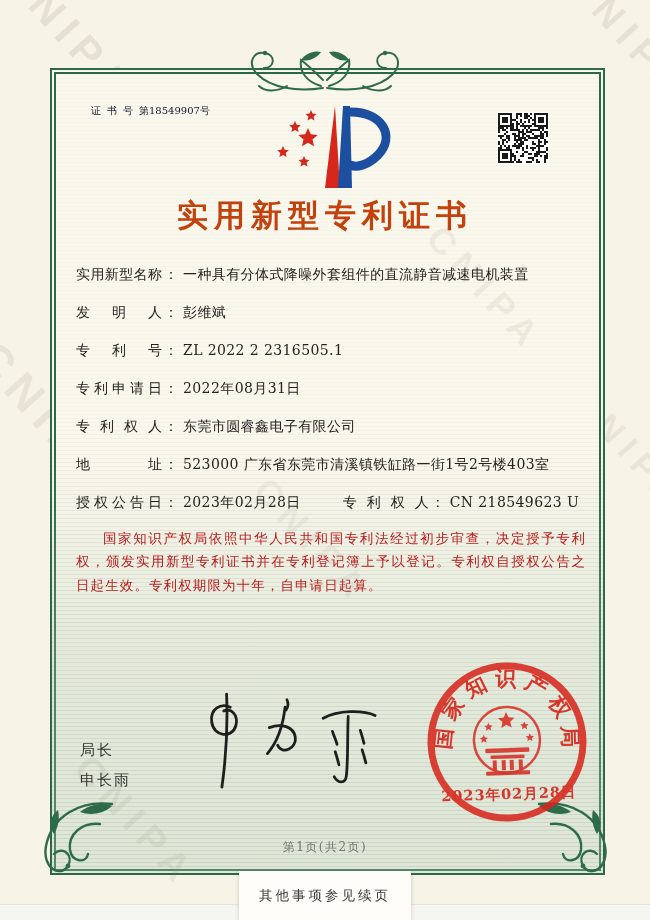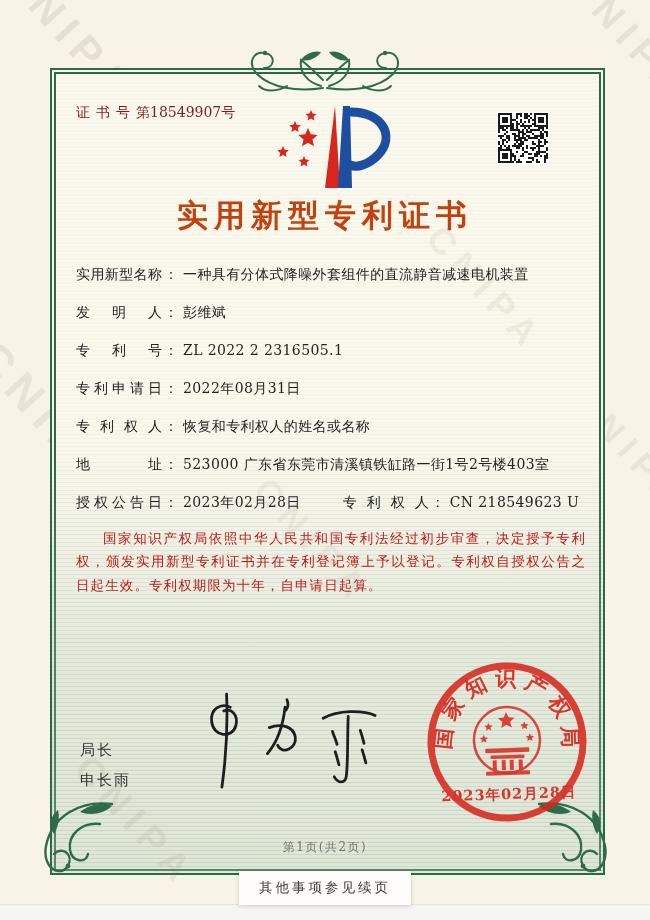--- a/index.html
+++ b/index.html
@@ -15,21 +15,21 @@
      background:repeating-linear-gradient(180deg, rgba(96,140,110,0.22) 0px, rgba(96,140,110,0.22) 1px, transparent 1px, transparent 4px);
      -webkit-mask-image:linear-gradient(180deg, rgba(0,0,0,0.12) 0%, rgba(0,0,0,0.15) 42%, rgba(0,0,0,0.7) 66%, #000 100%);
      mask-image:linear-gradient(180deg, rgba(0,0,0,0.12) 0%, rgba(0,0,0,0.15) 42%, rgba(0,0,0,0.7) 66%, #000 100%);
      pointer-events:none;}
   .frame::after{content:"";position:absolute;inset:0;
      background:linear-gradient(180deg, rgba(190,210,190,0) 48%, rgba(175,200,178,0.28) 72%, rgba(170,198,174,0.34) 100%);
      pointer-events:none;}
   .ornament{position:absolute;z-index:4;}
   
   .content{position:absolute;inset:0;z-index:5;}
-  .cert-no{position:absolute;left:76px;top:104px;font-size:14px;color:#7f1d1d;}
+  .cert-no{position:absolute;left:91px;top:104px;font-size:10px;color:#0f172a;}
   .cert-no .lbl{letter-spacing:6px;}
   .logo{position:absolute;left:262px;top:104px;}
   .qr{position:absolute;left:497px;top:112px;width:52px;height:52px;background:#fff;
       display:grid;grid-template-columns:repeat(25,1fr);grid-template-rows:repeat(25,1fr);padding:1px;box-sizing:border-box;}
   .qr b{display:block;}
   .qr b.d{background:#1a1a1a;}
   .title{position:absolute;left:0;width:650px;top:195px;text-align:center;font-size:31px;font-weight:700;
          letter-spacing:6px;color:#c2410c;}
   .row{position:absolute;left:76px;width:500px;display:flex;align-items:flex-start;font-size:14px;color:#232323;line-height:24px;}
   .flabel{flex:0 0 86px;width:86px;text-align:justify;text-align-last:justify;}
@@ -39,21 +39,21 @@
   .paras{position:absolute;left:76px;width:510px;top:527px;font-size:13.5px;line-height:1.74;color:#b91c1c;
          text-align:justify;letter-spacing:1.1px;}
   .paras p{margin:0 0 9px 0;text-indent:2em;}
   .signer{position:absolute;left:80px;top:735px;font-family:"Liberation Sans","DejaVu Sans",sans-serif;
           font-size:15px;color:#333;line-height:30px;letter-spacing:2px;}
   .signature{position:absolute;left:195px;top:688px;}
   .seal{position:absolute;left:421px;top:656px;transform:rotate(-2deg);opacity:.92;}
   .footer{position:absolute;left:0;width:650px;top:839px;text-align:center;font-size:12px;letter-spacing:1.5px;color:#737373;}
   .bottom-strip{position:absolute;left:0;right:0;bottom:0;height:15px;background:#f5f5f2;border-top:1px solid #e3e2dc;z-index:3;}
   .cont-card{position:absolute;left:50%;top:871px;transform:translateX(-50%);background:#fffdf9;z-index:6;
-             padding:8px 20px;box-shadow:0 1px 4px rgba(0,0,0,0.18);font-size:13.5px;color:#3a3a3a;letter-spacing:3px;}
+             padding:16px 20px;box-shadow:0 1px 4px rgba(0,0,0,0.18);font-size:13.5px;color:#3a3a3a;letter-spacing:3px;}
 </style>
 </head>
 <body>
 
 <div id="page">
 
   <div class="wm" style="left:-18px;top:8px;font-size:42px;opacity:.16;">CNIPA</div>
   <div class="wm" style="left:548px;top:14px;font-size:38px;opacity:.15;">CNIPA</div>
   <div class="wm" style="left:-45px;top:390px;font-size:46px;opacity:.13;">CNIPA</div>
   <div class="wm" style="left:408px;top:268px;font-size:36px;opacity:.10;z-index:3;">CNIPA</div>
@@ -754,21 +754,21 @@
       <span class="fvalue">ZL 2022 2 2316505.1</span>
     </div>
     <div class="row" style="top:376px">
       <span class="flabel">专利申请日</span>
       <span class="fcolon">：</span>
       <span class="fvalue">2022年08月31日</span>
     </div>
     <div class="row" style="top:414px">
       <span class="flabel">专利权人</span>
       <span class="fcolon">：</span>
-      <span class="fvalue">恢复和专利权人的姓名或名称</span>
+      <span class="fvalue">东莞市圆睿鑫电子有限公司</span>
     </div>
     <div class="row" style="top:452px">
       <span class="flabel">地址</span>
       <span class="fcolon">：</span>
       <span class="fvalue">523000 广东省东莞市清溪镇铁缸路一街1号2号楼403室</span>
     </div>
     <div class="row" style="top:490px">
       <span class="flabel">授权公告日</span>
       <span class="fcolon">：</span>
       <span class="fvalue">2023年02月28日</span>

